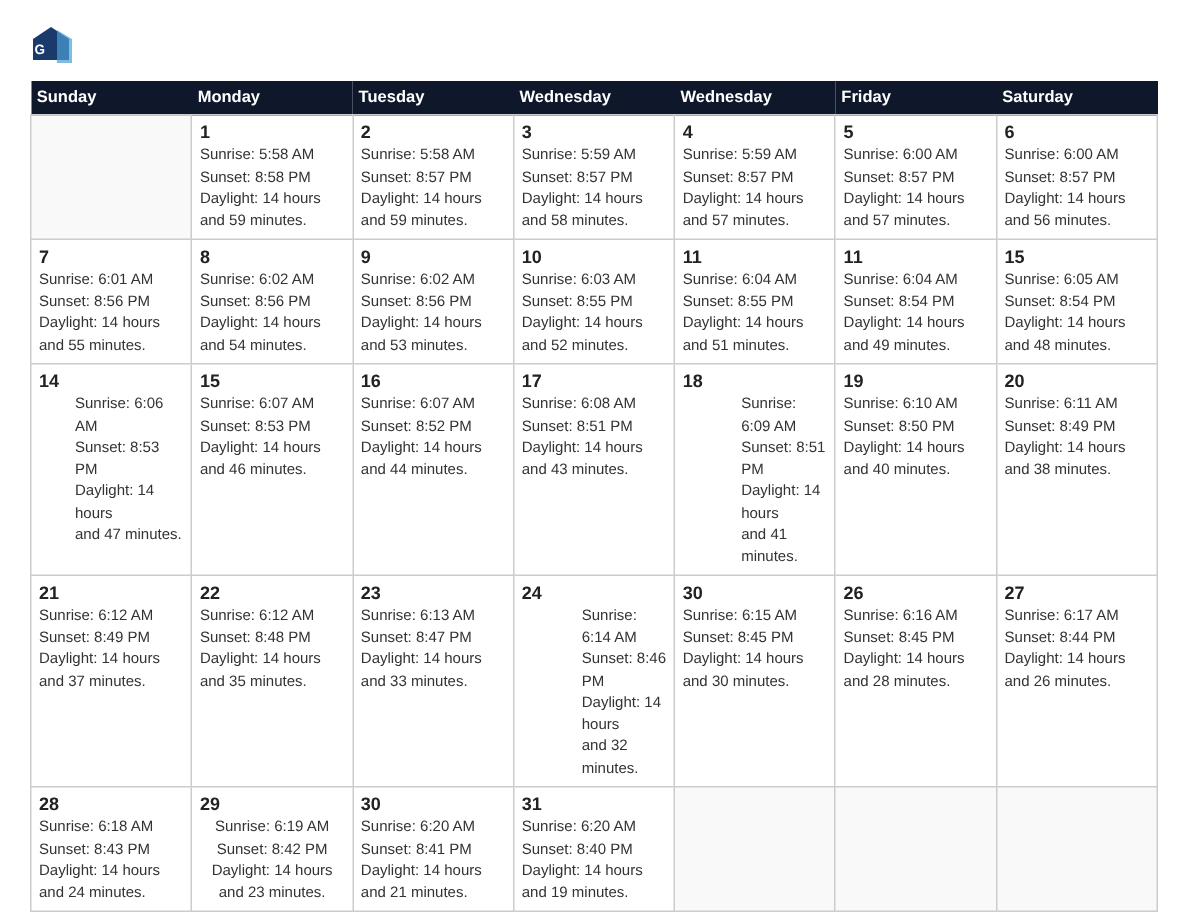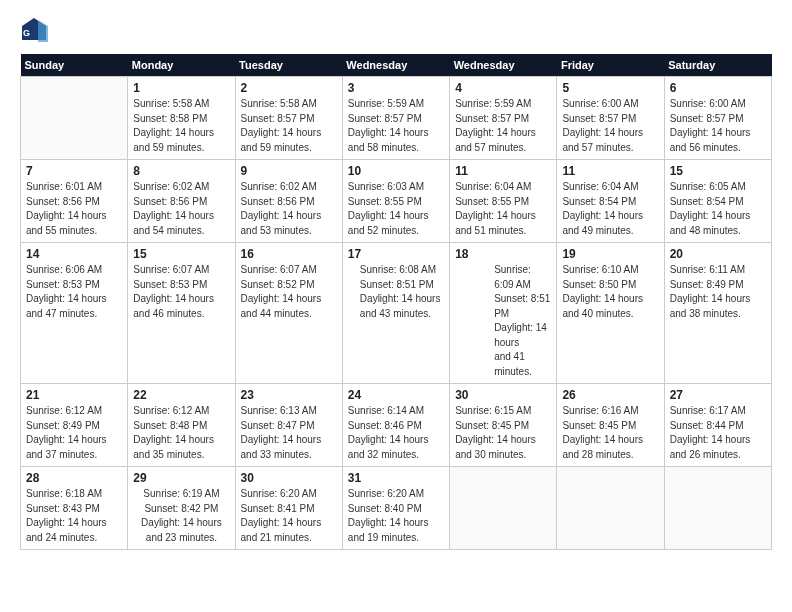--- a/index.html
+++ b/index.html
@@ -216,42 +216,42 @@
             <span class="day-num">15</span>
             <div class="day-info" style="white-space: pre-line;">Sunrise: 6:05 AM
 Sunset: 8:54 PM
 Daylight: 14 hours
 and 48 minutes.</div>
           </td>
         </tr>
         <tr>
           <td>
             <span class="day-num">14</span>
-            <div class="day-info" style="white-space: pre-line;">Sunrise: 6:06 AM
+            <div class="day-info" style="white-space: pre-line; margin-left: 24px;">Sunrise: 6:06 AM
 Sunset: 8:53 PM
 Daylight: 14 hours
 and 47 minutes.</div>
           </td>
           <td>
             <span class="day-num">15</span>
             <div class="day-info" style="white-space: pre-line;">Sunrise: 6:07 AM
 Sunset: 8:53 PM
 Daylight: 14 hours
 and 46 minutes.</div>
           </td>
           <td>
             <span class="day-num">16</span>
             <div class="day-info" style="white-space: pre-line;">Sunrise: 6:07 AM
 Sunset: 8:52 PM
 Daylight: 14 hours
 and 44 minutes.</div>
           </td>
           <td>
             <span class="day-num">17</span>
-            <div class="day-info" style="white-space: pre-line; margin-left: 12px;">Sunrise: 6:08 AM
+            <div class="day-info" style="white-space: pre-line;">Sunrise: 6:08 AM
 Sunset: 8:51 PM
 Daylight: 14 hours
 and 43 minutes.</div>
           </td>
           <td>
             <span class="day-num">18</span>
             <div class="day-info" style="white-space: pre-line; margin-left: 39px;">Sunrise: 6:09 AM
 Sunset: 8:51 PM
 Daylight: 14 hours
 and 41 minutes.</div>
@@ -288,21 +288,21 @@
           </td>
           <td>
             <span class="day-num">23</span>
             <div class="day-info" style="white-space: pre-line;">Sunrise: 6:13 AM
 Sunset: 8:47 PM
 Daylight: 14 hours
 and 33 minutes.</div>
           </td>
           <td>
             <span class="day-num">24</span>
-            <div class="day-info" style="white-space: pre-line;">Sunrise: 6:14 AM
+            <div class="day-info" style="white-space: pre-line; margin-left: 40px;">Sunrise: 6:14 AM
 Sunset: 8:46 PM
 Daylight: 14 hours
 and 32 minutes.</div>
           </td>
           <td>
             <span class="day-num">30</span>
             <div class="day-info" style="white-space: pre-line;">Sunrise: 6:15 AM
 Sunset: 8:45 PM
 Daylight: 14 hours
 and 30 minutes.</div>

